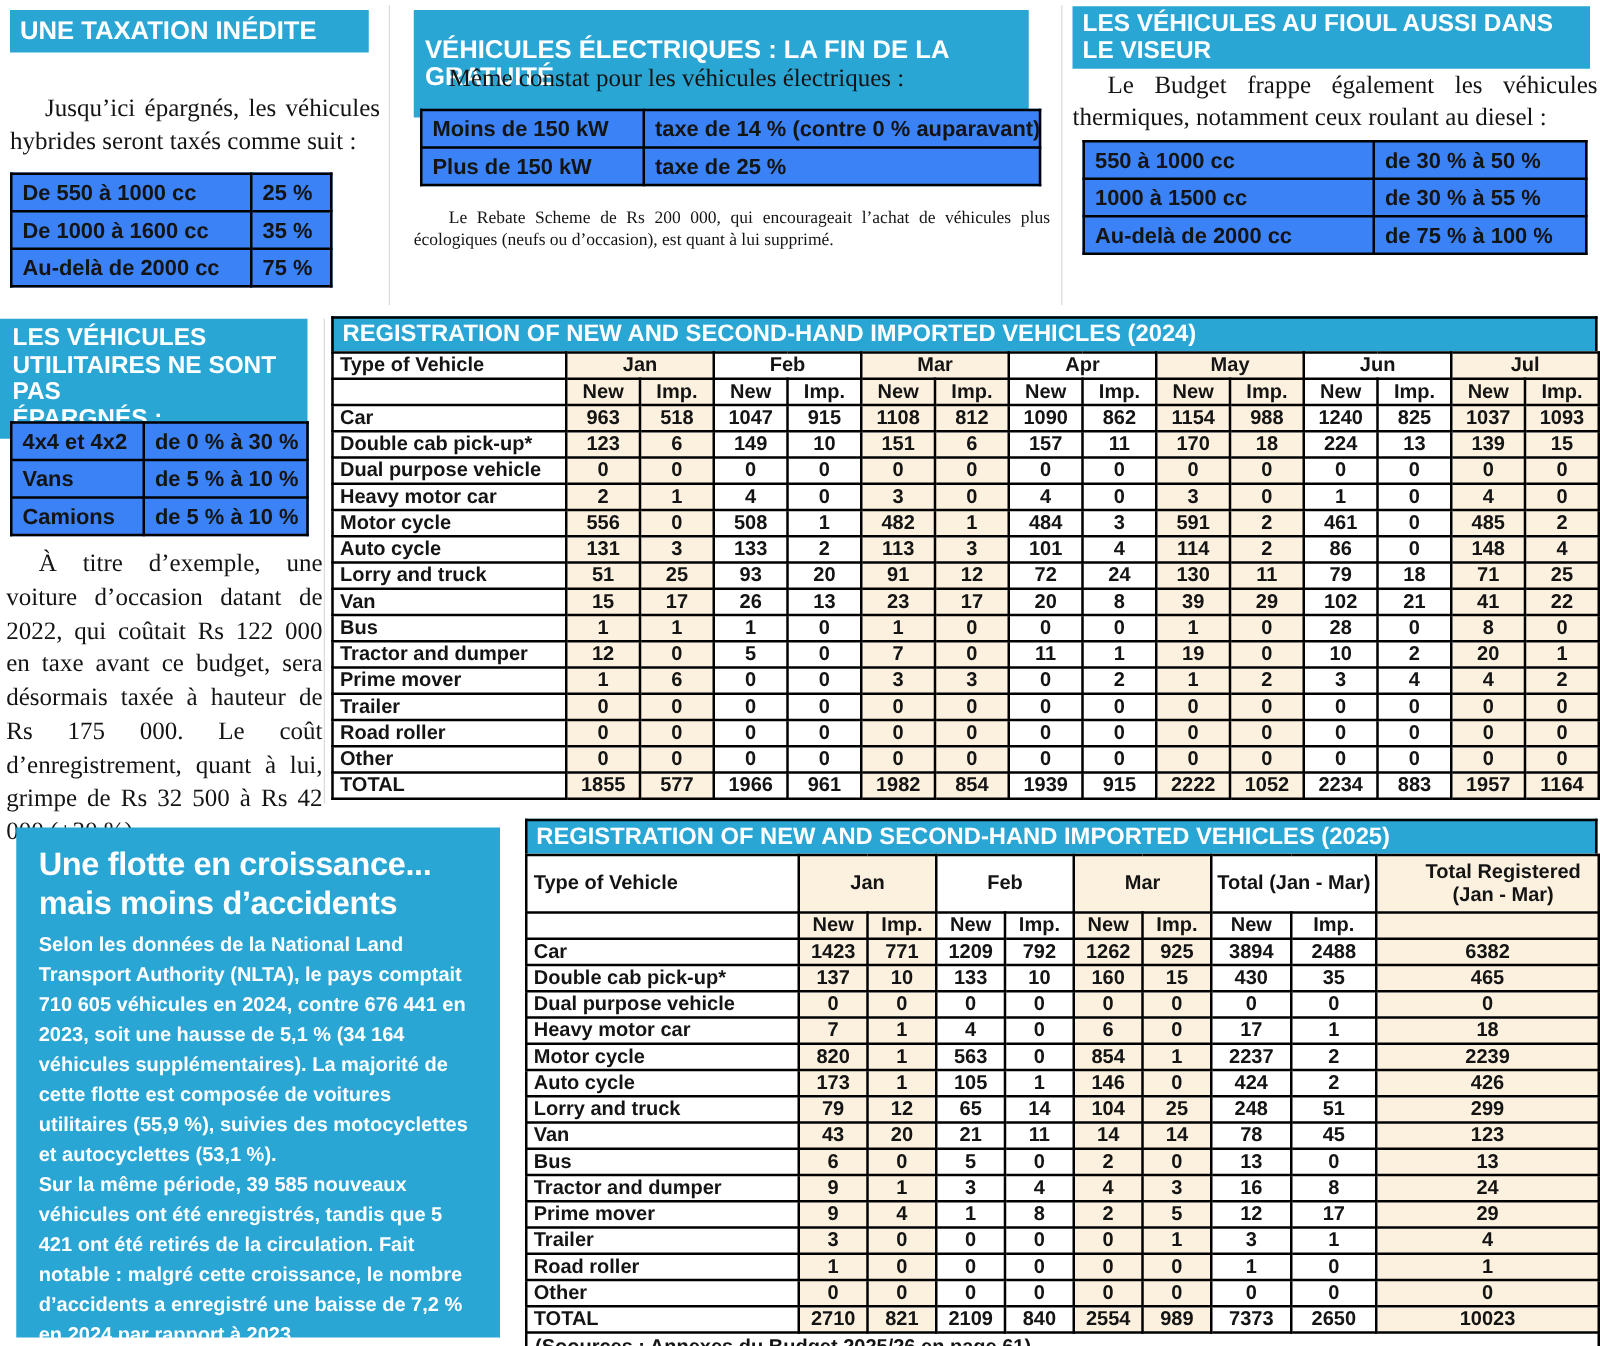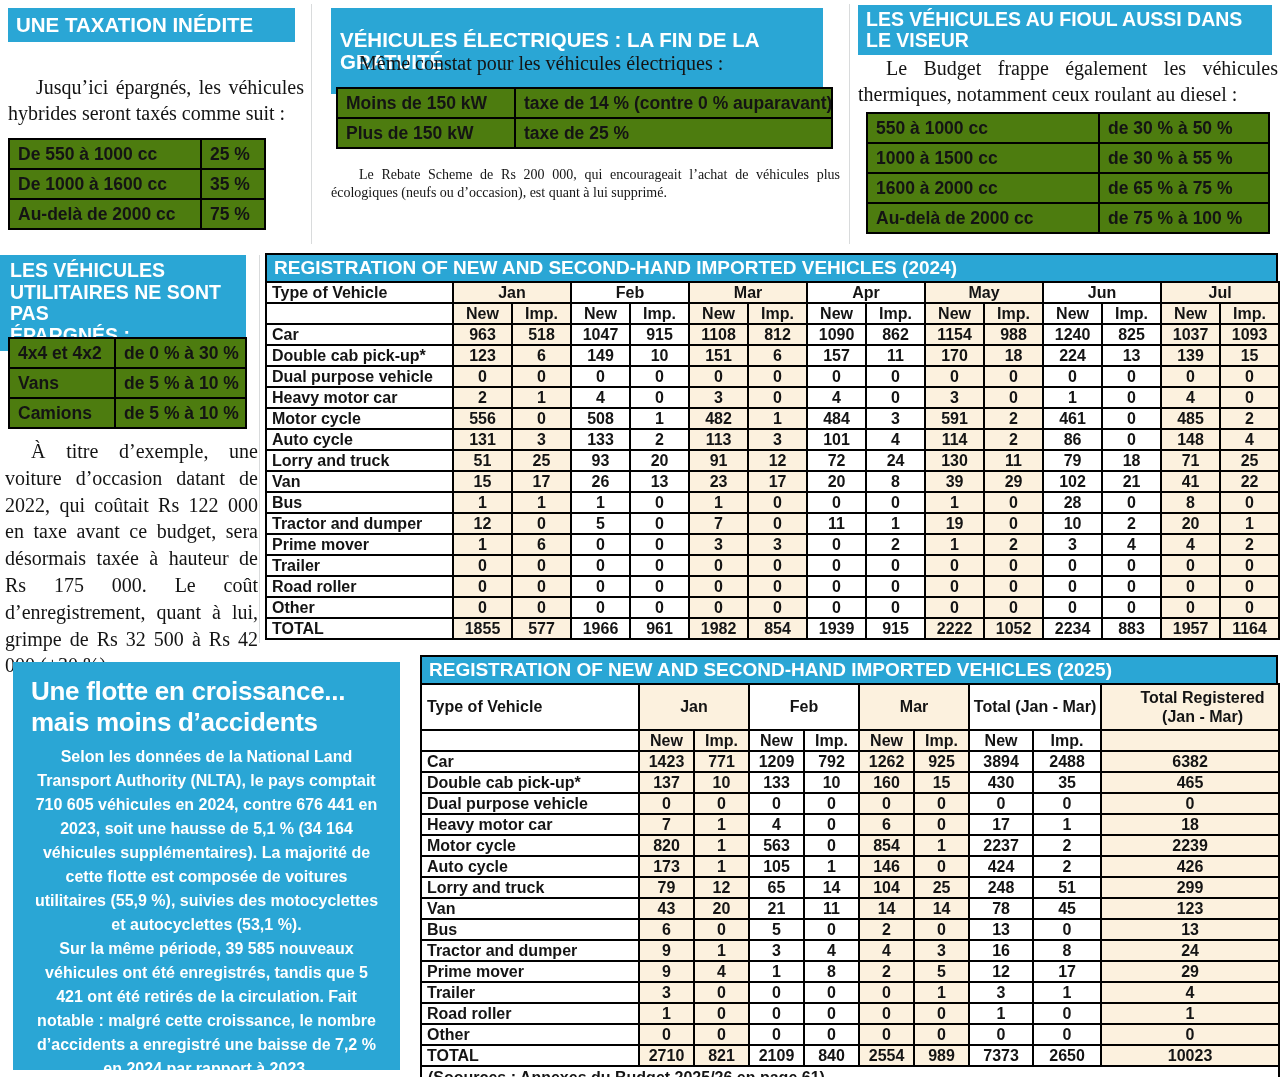--- a/index.html
+++ b/index.html
@@ -21,21 +21,21 @@
 
   
   .serif{position:absolute;font-family:"Liberation Serif","DejaVu Serif",serif;color:var(--ink);margin:0;}
   #p-hyb{left:8px;top:74px;width:296px;font-size:20px;line-height:1.32;text-indent:28px;text-align:justify;}
   #p-elec-intro{left:331px;top:52px;width:507px;font-size:20px;text-indent:28px;}
   #p-elec-outro{left:331px;top:166px;width:509px;font-size:14px;line-height:1.3;text-indent:28px;text-align:justify;}
   #p-fioul{left:858px;top:56px;width:420px;font-size:20px;line-height:1.28;text-indent:28px;text-align:justify;}
   #p-util{left:5px;top:438px;width:253px;font-size:20px;line-height:1.34;text-indent:26px;text-align:justify;}
 
   
-  .tax{position:absolute;border-collapse:collapse;table-layout:fixed;background:#4d7c0f;}
+  .tax{position:absolute;border-collapse:collapse;table-layout:fixed;background:#3b82f6;}
   .tax td{border:2.5px solid #000;font-weight:bold;font-size:17.5px;line-height:1.2;
           padding:3px 8px;color:var(--ink);overflow:hidden;white-space:nowrap;}
   .tax tr{height:30px;}
   #tbl-hyb{left:8px;top:138px;width:258px;}
   #tbl-elec{left:336px;top:87px;width:497px;}
   #tbl-fioul{left:866px;top:112px;width:404px;}
   #tbl-util{left:8px;top:337px;width:239px;}
 
   
   .reg{position:absolute;color:var(--ink);}
@@ -54,21 +54,21 @@
   #t24 .regtitle{width:1013px;}
   #t24 table{width:1013px;}
   #t25{left:420px;top:655px;width:858px;}
   #t25 .regtitle{width:858px;}
   #t25 table{width:858px;}
 
   
   #flotte{position:absolute;left:13px;top:662px;width:387px;height:408px;background:var(--blue);
           color:#fff;padding:14px 18px 5px;box-sizing:border-box;}
   .flotte-title{font-size:26px;font-weight:bold;line-height:31px;letter-spacing:-0.3px;white-space:nowrap;}
-  .flotte-par{font-size:16px;font-weight:bold;line-height:24px;margin:0;text-align:center;}
+  .flotte-par{font-size:16px;font-weight:bold;line-height:24px;margin:0;}
   .flotte-par:first-of-type{margin-top:7px;}
 </style>
 </head>
 <body>
 
 <div id="page">
 
   <div class="rule" style="left:311px;top:4px;height:240px;"></div>
   <div class="rule" style="left:849px;top:4px;height:240px;"></div>
   <div class="rule" style="left:259px;top:255px;height:388px;"></div>
@@ -136,24 +136,20 @@
           <col>
         </colgroup>
       <tbody>
           <tr>
             <td class="k">550 à 1000 cc</td>
             <td class="v">de 30 % à 50 %</td>
           </tr>
           <tr>
             <td class="k">1000 à 1500 cc</td>
             <td class="v">de 30 % à 55 %</td>
-          </tr>
-          <tr>
-            <td class="k">1600 à 2000 cc</td>
-            <td class="v">de 65 % à 75 %</td>
           </tr>
           <tr>
             <td class="k">Au-delà de 2000 cc</td>
             <td class="v">de 75 % à 100 %</td>
           </tr>
         </tbody>
     </table>
   </section>
 
   <section>

